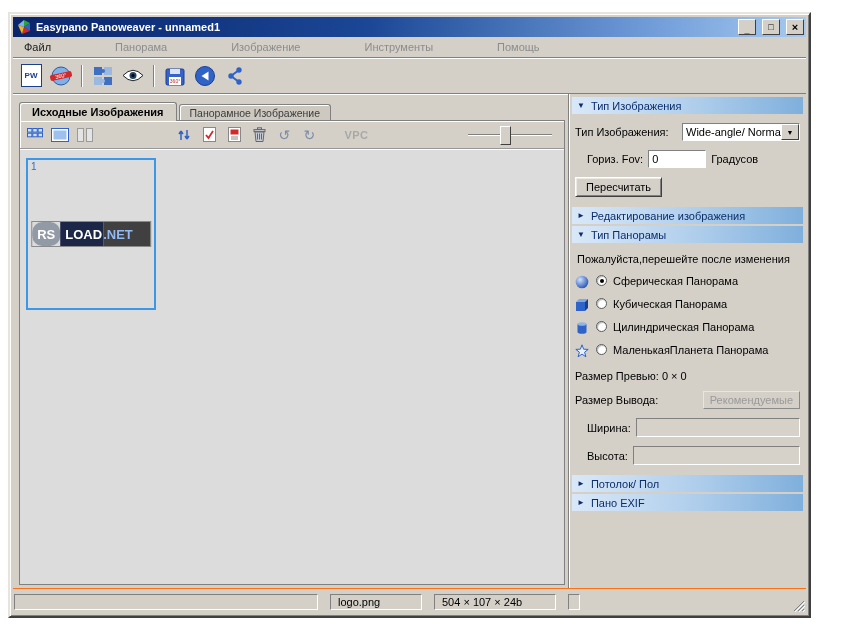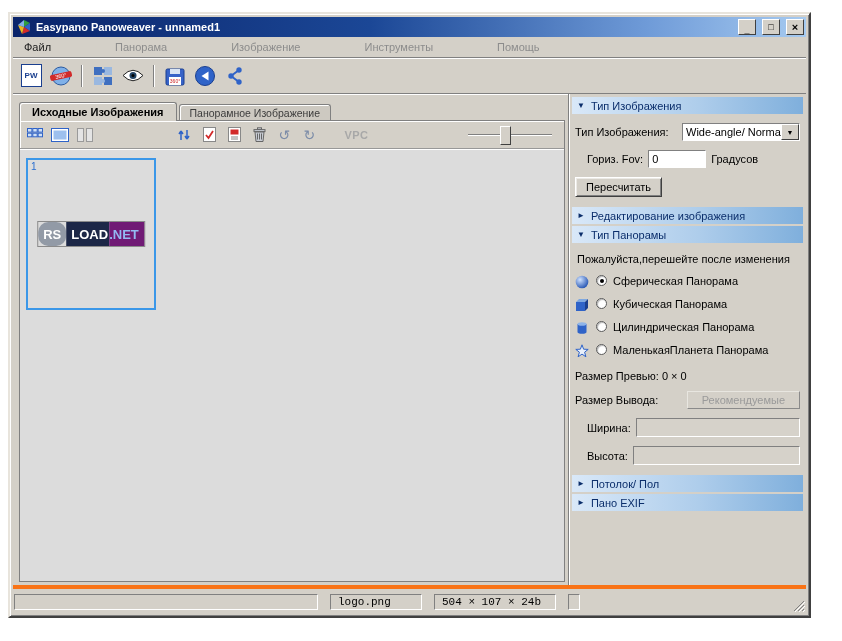--- a/index.html
+++ b/index.html
@@ -87,21 +87,21 @@
   .canvas { flex:1; position:relative; background:#dcdcdc; border-top:1px solid #ffffff; }
   .thumb { position:absolute; left:6px; top:8px; width:126px; height:148px; border:2px solid #3b97e8; }
   .thumb-num { position:absolute; left:3px; top:1px; color:#2a6fd0; font-size:10px; }
   .logo {
     position:absolute; left:50%; top:50%; transform:translate(-50%,-50%);
     display:flex; height:24px; border:1px solid #8a8a8a;
     font-weight:bold; font-size:13px; white-space:nowrap;
   }
   .logo-rs { background:#929aa6; color:#fff; display:flex; align-items:center; padding:0 5px;border-radius:10px; }
   .logo-load { background:#1c2747; color:#fff; display:flex; align-items:center; padding:0 1px 0 5px; }
-  .logo-net { background:#701a75; color:#93b9f2; display:flex; align-items:center; padding:0 5px 0 0; }
+  .logo-net { background:#404040; color:#93b9f2; display:flex; align-items:center; padding:0 17px 0 0; }
   
   .right-pane {
     flex:0 0 238px; width:238px; background:#d4d0c8;
     border-left:1px solid #808080; box-shadow: inset 1px 0 0 #ffffff;
     padding:3px 3px; box-sizing:border-box; display:flex; flex-direction:column; gap:2px;
     overflow:hidden;
   }
   .section-header {
     height:17px; flex:0 0 17px; display:flex; align-items:center; gap:6px;
     padding:0 5px; color:#0b2e6b;
@@ -126,21 +126,21 @@
     border:1px solid; border-color:#808080 #ffffff #ffffff #808080;
     padding:1px 3px; font:inherit;
   }
   .btn {
     background:#d4d0c8; border:1px solid; border-color:#ffffff #404040 #404040 #ffffff;
     box-shadow: inset 1px 1px 0 #eceae6, inset -1px -1px 0 #808080;
     padding:3px 10px; font:inherit; cursor:default; white-space:nowrap;
   }
   .btn.disabled {
     color:#9a9a9a; box-shadow:none;
-    border-color:#e8e6e0 #8a8a8a #8a8a8a #e8e6e0; padding:2px 14px;
+    border-color:#e8e6e0 #8a8a8a #8a8a8a #e8e6e0; padding:2px 6px;
   }
   .note { padding:1px 2px; }
   .option-row { display:flex; gap:6px; height:14px; }
   .opt-icon { width:15px; height:14px; display:flex; align-items:center; }
   .radio {
     width:11px; height:11px; border-radius:50%; background:#fff;
     border:1px solid #5a5a5a; box-shadow: inset 1px 1px 1px #b8b8b8; position:relative;
     box-sizing:border-box; flex:0 0 11px;
   }
   .radio.checked::after {
@@ -149,21 +149,21 @@
   }
   .disabled-field {
     flex:1; height:17px; background:#d6d2ca;
     border:1px solid; border-color:#808080 #ffffff #ffffff #808080;
   }
   .indent { margin-left:12px; }
   .filler { flex:1; }
   
   .statusbar {
     height:21px; flex:0 0 21px; display:flex; align-items:center; gap:12px;
-    padding:2px 1px 1px; border-top:4px solid #f97316;font-family:Liberation Mono, monospace;
+    padding:2px 1px 1px; border-top:1px solid #f97316;
   }
   .status-pane {
     height:16px; box-sizing:border-box; display:flex; align-items:center; padding:0 7px;
     border:1px solid; border-color:#808080 #ffffff #ffffff #808080; white-space:nowrap;
   }
   .sp-main { flex:1; }
   .sp-file { flex:0 0 92px; }
   .sp-dims { flex:0 0 122px; }
   .sp-tiny { flex:0 0 12px; padding:0; }
   .sp-tail { flex:0 0 188px; border:none; }

